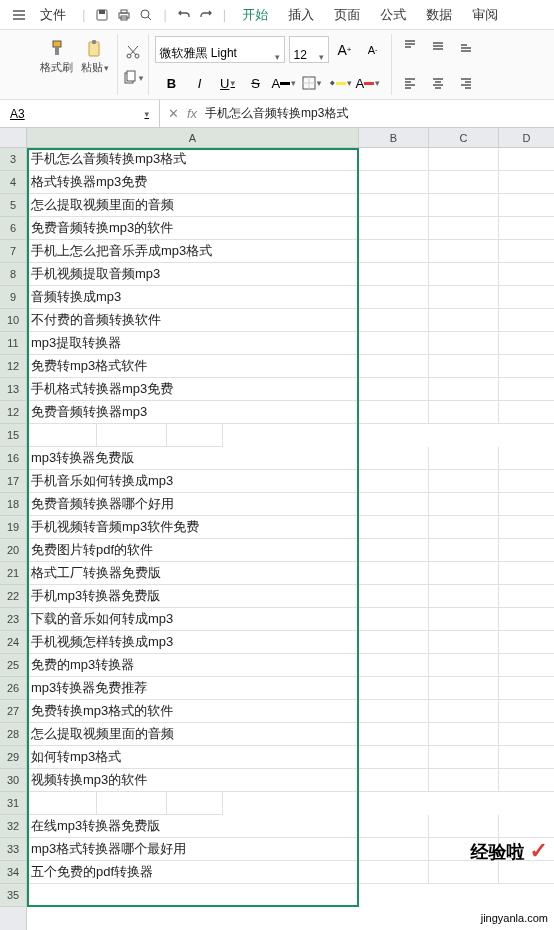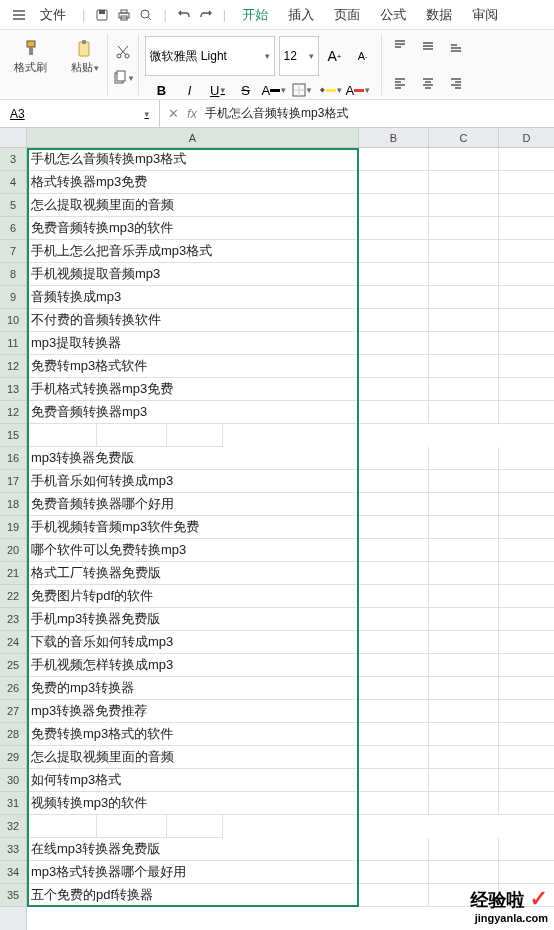--- a/index.html
+++ b/index.html
@@ -7,28 +7,28 @@
     
     .menubar { display: flex; align-items: center; height: 30px; padding: 0 8px; font-size: 13px; color: #333; border-bottom: 1px solid #e0e0e0; text-align: right; }
     .menubar .sep { color: #ccc; margin: 0 6px; }
     .menubar .icon { width: 16px; height: 16px; display: inline-flex; align-items: center; justify-content: center; margin: 0 3px; }
     .menubar .tab { margin: 0 10px; cursor: pointer; }
     .menubar .tab.active { color: #1a8f5c; font-weight: 500; }
     
     .toolbar { display: flex; align-items: stretch; height: 70px; padding: 4px 6px; border-bottom: 1px solid #e0e0e0; background: #fafafa; }
     .tool-group { display: flex; flex-direction: column; align-items: center; justify-content: space-between; padding: 2px 4px; border-right: 1px solid #e0e0e0; }
     .tool-group:last-child { border-right: none; }
-    .tg-row { display: flex; align-items: center; gap: 16px; }
+    .tg-row { display: flex; align-items: center; gap: 0; margin-left: 26px; }
     .tg-btn { display: flex; flex-direction: column; align-items: center; font-size: 11px; color: #444; padding: 2px 4px; cursor: pointer; }
     .tg-btn .ic { width: 22px; height: 22px; display: flex; align-items: center; justify-content: center; }
     .tg-small { display: flex; align-items: center; justify-content: center; width: 22px; height: 20px; cursor: pointer; }
     .dd { font-size: 9px; color: #666; margin-left: 1px; }
     .font-sel { display: flex; flex-direction: column; gap: 4px; padding: 2px 6px; }
     .sel-row { display: flex; gap: 4px; align-items: center; }
-    .sel { border: 1px solid #ccc; background: #fff; height: 40px; font-size: 12px; padding: 0 4px; display: flex; align-items: center; justify-content: space-between; }
+    .sel { border: 1px solid #ccc; background: #fff; height: 27px; font-size: 12px; padding: 0 4px; display: flex; align-items: flex-end; justify-content: space-between; }
     .sel.font { width: 130px; }
     .sel.size { width: 40px; }
     .fmt-btn { width: 24px; height: 20px; display: flex; align-items: center; justify-content: center; cursor: pointer; font-size: 13px; }
     .fmt-btn.b { font-weight: bold; }
     .fmt-btn.i { font-style: italic; }
     .fmt-btn.u { text-decoration: underline; }
     .fmt-btn.s { text-decoration: line-through; }
     .color-strip { width: 16px; height: 3px; display: block; }
     
     .formula-bar { display: flex; align-items: center; height: 28px; border-bottom: 1px solid #ccc; font-size: 12px; }
@@ -53,21 +53,21 @@
     .cell { border-right: 1px solid #e0e0e0; border-bottom: 1px solid #e0e0e0; font-size: 13px; color: #222; padding: 2px 4px; display: flex; align-items: center; overflow: hidden; white-space: nowrap; }
     .cell.a { width: 332px; }
     .cell.b { width: 70px; }
     .cell.c { width: 70px; }
     .cell.d { width: 56px; }
     .sel-border { position: absolute; left: 0; top: 0; width: 332px; pointer-events: none; border: 2px solid #1a8f5c; }
     
     .watermark { position: absolute; right: 6px; bottom: 6px; text-align: right; }
     .wm1 { color: #000; font-weight: bold; font-size: 18px; text-shadow: 1px 1px 2px #fff; }
     .wm1 .chk { color: #e53935; font-size: 22px; }
-    .wm2 { color: #000; font-size: 11px; font-weight: bold; }
+    .wm2 { color: #000; font-size: 11px; font-weight: normal; margin-top: 48px; }
     
     svg { display: block; }
   </style>
 </head>
 <body>
 
 <div class="menubar">
   <span class="icon">
     <svg width="14" height="14" viewBox="0 0 14 14">
         <path d="M1 3h12M1 7h12M1 11h12" stroke="#555" stroke-width="1.5"></path>
@@ -381,33 +381,27 @@
           <div class="cell c"></div>
           <div class="cell d"></div>
         </div>
         <div class="row">
           <div class="cell a">手机视频转音频mp3软件免费</div>
           <div class="cell b"></div>
           <div class="cell c"></div>
           <div class="cell d"></div>
         </div>
         <div class="row">
-          <div class="cell a">哪个软件可以免费转换mp3</div>
+          <div class="cell a">免费图片转pdf的软件</div>
           <div class="cell b"></div>
           <div class="cell c"></div>
           <div class="cell d"></div>
         </div>
         <div class="row">
           <div class="cell a">格式工厂转换器免费版</div>
-          <div class="cell b"></div>
-          <div class="cell c"></div>
-          <div class="cell d"></div>
-        </div>
-        <div class="row">
-          <div class="cell a">免费图片转pdf的软件</div>
           <div class="cell b"></div>
           <div class="cell c"></div>
           <div class="cell d"></div>
         </div>
         <div class="row">
           <div class="cell a">手机mp3转换器免费版</div>
           <div class="cell b"></div>
           <div class="cell c"></div>
           <div class="cell d"></div>
         </div>

